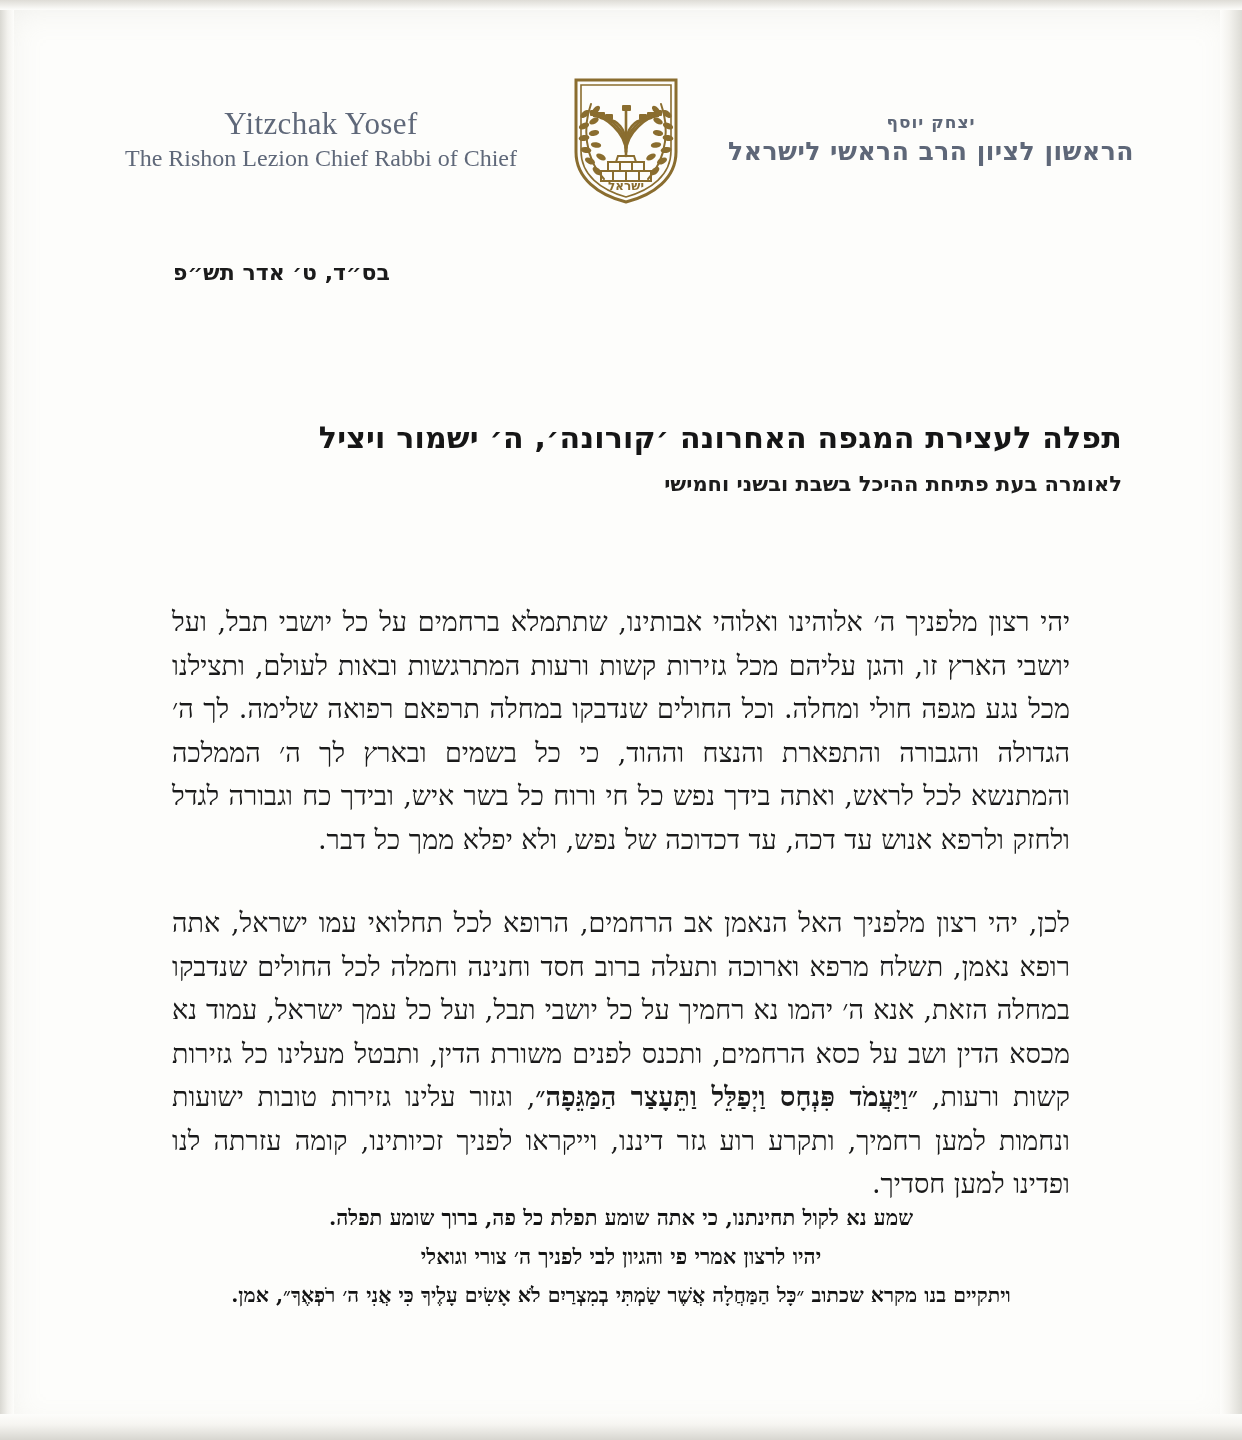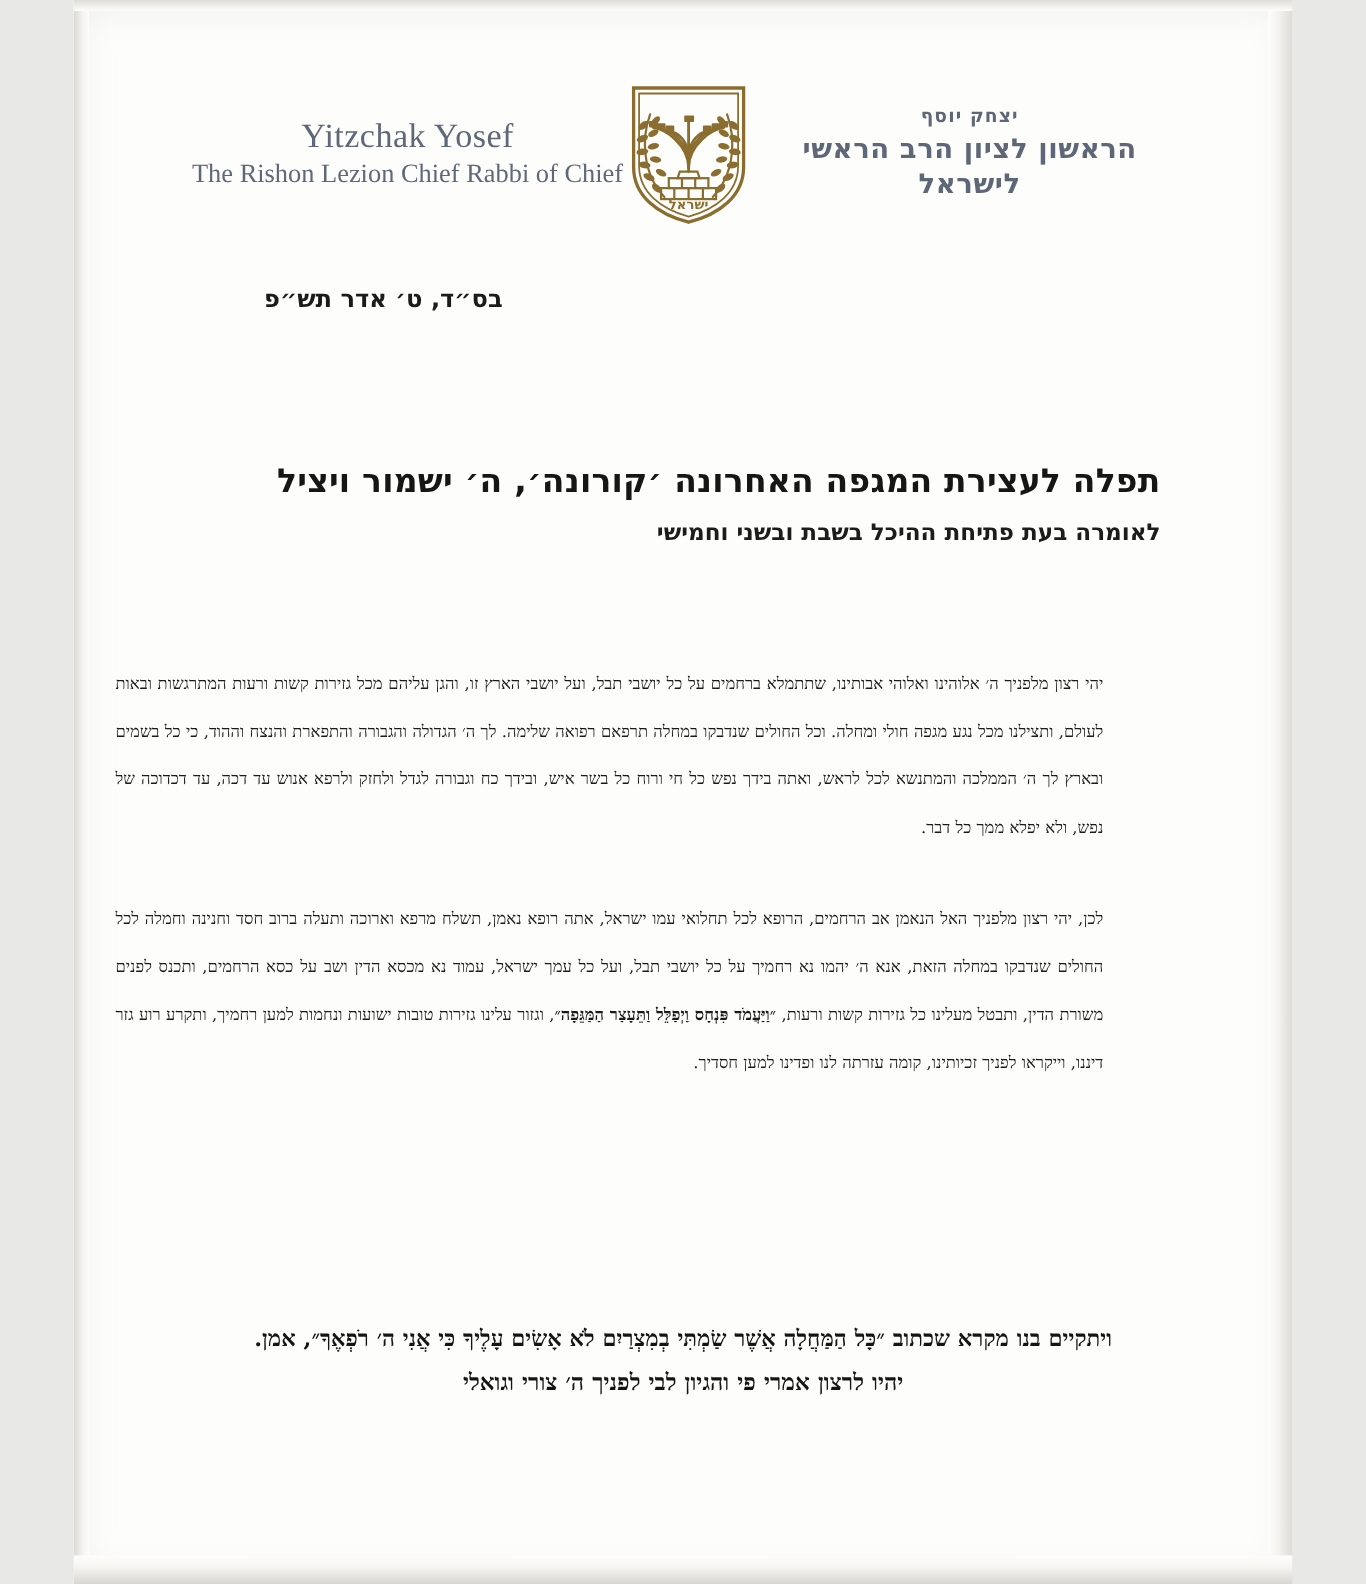--- a/index.html
+++ b/index.html
@@ -5,21 +5,21 @@
   html, body {
     margin: 0;
     padding: 0;
     background: #e8e8e6;
   }
   body {
     font-family: "Liberation Serif", "DejaVu Serif", serif;
   }
   .page {
     position: relative;
-    width: 1108px;
+    width: 1242px;
     height: 1440px;
     margin: 0 auto;
     background: #fdfdfb;
     overflow: hidden;
   }
   
   .page::before {
     content: "";
     position: absolute;
     inset: 0;
@@ -153,21 +153,21 @@
   .body-block {
     position: absolute;
     top: 600px;
     right: 172px;
     width: 898px;
     direction: rtl;
     text-align: justify;
     color: #1a1a1a;
   }
   .para {
-    font-size: 15px;
+    font-size: 27px;
     line-height: 43.5px;
     text-align: justify;
     text-align-last: right;
     margin: 0 0 40px 0;
     font-family: "DejaVu Serif", "Liberation Serif", serif;
   }
   .para:last-child { margin-bottom: 0; }
   .para .verse {
     font-weight: bold;
   }
@@ -294,16 +294,17 @@
     <div class="doc-title">תפלה לעצירת המגפה האחרונה ׳קורונה׳, ה׳ ישמור ויציל</div>
     <div class="doc-subtitle">לאומרה בעת פתיחת ההיכל בשבת ובשני וחמישי</div>
   </div>
 
   <div class="body-block">
     <p class="para">יהי רצון מלפניך ה׳ אלוהינו ואלוהי אבותינו, שתתמלא ברחמים על כל יושבי תבל, ועל יושבי הארץ זו, והגן עליהם מכל גזירות קשות ורעות המתרגשות ובאות לעולם, ותצילנו מכל נגע מגפה חולי ומחלה. וכל החולים שנדבקו במחלה תרפאם רפואה שלימה. לך ה׳ הגדולה והגבורה והתפארת והנצח וההוד, כי כל בשמים ובארץ לך ה׳ הממלכה והמתנשא לכל לראש, ואתה בידך נפש כל חי ורוח כל בשר איש, ובידך כח וגבורה לגדל ולחזק ולרפא אנוש עד דכה, עד דכדוכה של נפש, ולא יפלא ממך כל דבר.</p>
     <p class="para"><span>לכן, יהי רצון מלפניך האל הנאמן אב הרחמים, הרופא לכל תחלואי עמו ישראל, אתה רופא נאמן, תשלח מרפא וארוכה ותעלה ברוב חסד וחנינה וחמלה לכל החולים שנדבקו במחלה הזאת, אנא ה׳ יהמו נא רחמיך על כל יושבי תבל, ועל כל עמך ישראל, עמוד נא מכסא הדין ושב על כסא הרחמים, ותכנס לפנים משורת הדין, ותבטל מעלינו כל גזירות קשות ורעות, </span><span class="verse">״וַיַּעֲמֹד פִּנְחָס וַיְפַלֵּל וַתֵּעָצַר הַמַּגֵּפָה״</span><span>, וגזור עלינו גזירות טובות ישועות ונחמות למען רחמיך, ותקרע רוע גזר דיננו, וייקראו לפניך זכיותינו, קומה עזרתה לנו ופדינו למען חסדיך.</span></p>
   </div>
 
   <div class="closing-block">
+    <div class="closing-line">שמע נא לקול תחינתנו, כי אתה שומע תפלת כל פה, ברוך שומע תפלה.</div>
+    <div class="closing-line">יהיו לרצון אמרי פי והגיון לבי לפניך ה׳ צורי וגואלי</div>
     <div class="closing-line verse-line">ויתקיים בנו מקרא שכתוב ״כָּל הַמַּחֲלָה אֲשֶׁר שַׂמְתִּי בְמִצְרַיִם לֹא אָשִׂים עָלֶיךָ כִּי אֲנִי ה׳ רֹפְאֶךָ״, אמן.</div>
-    <div class="closing-line">יהיו לרצון אמרי פי והגיון לבי לפניך ה׳ צורי וגואלי</div>
   </div>
 </div>
 
 </body></html>

